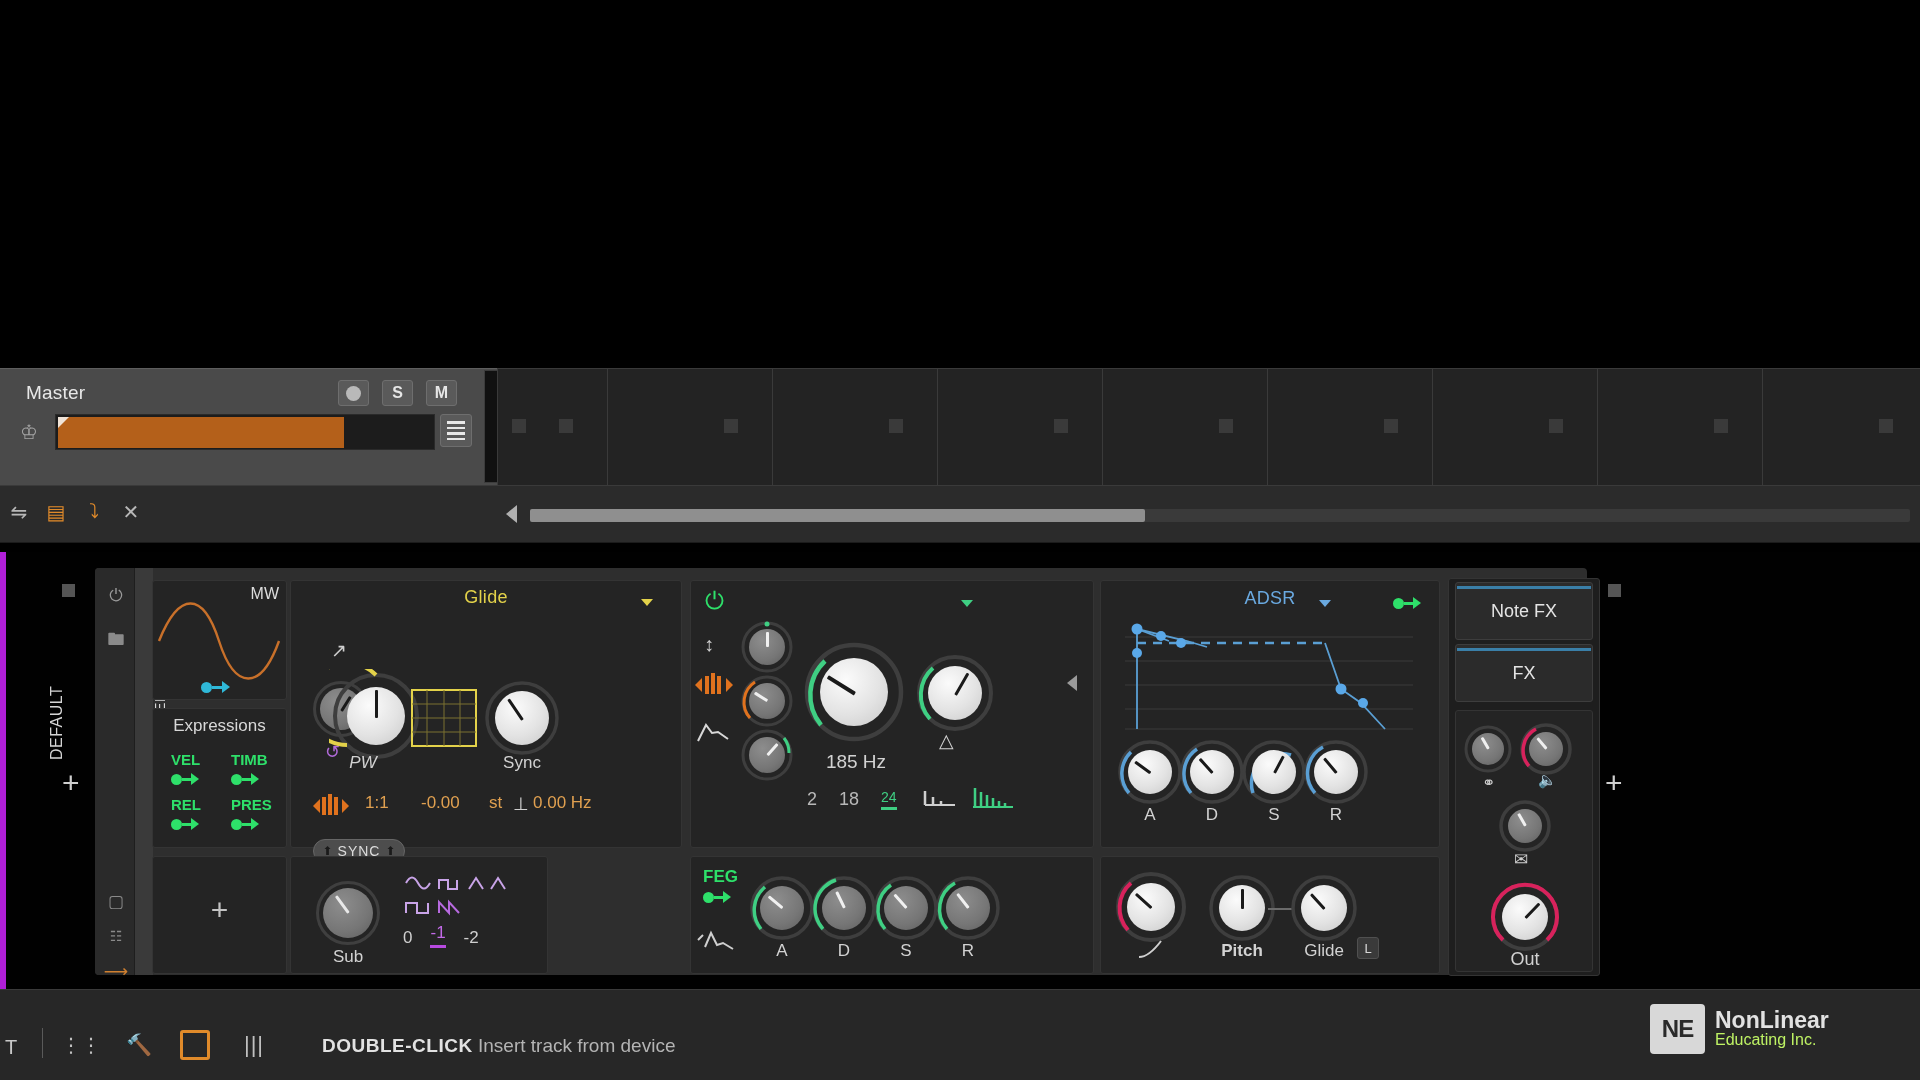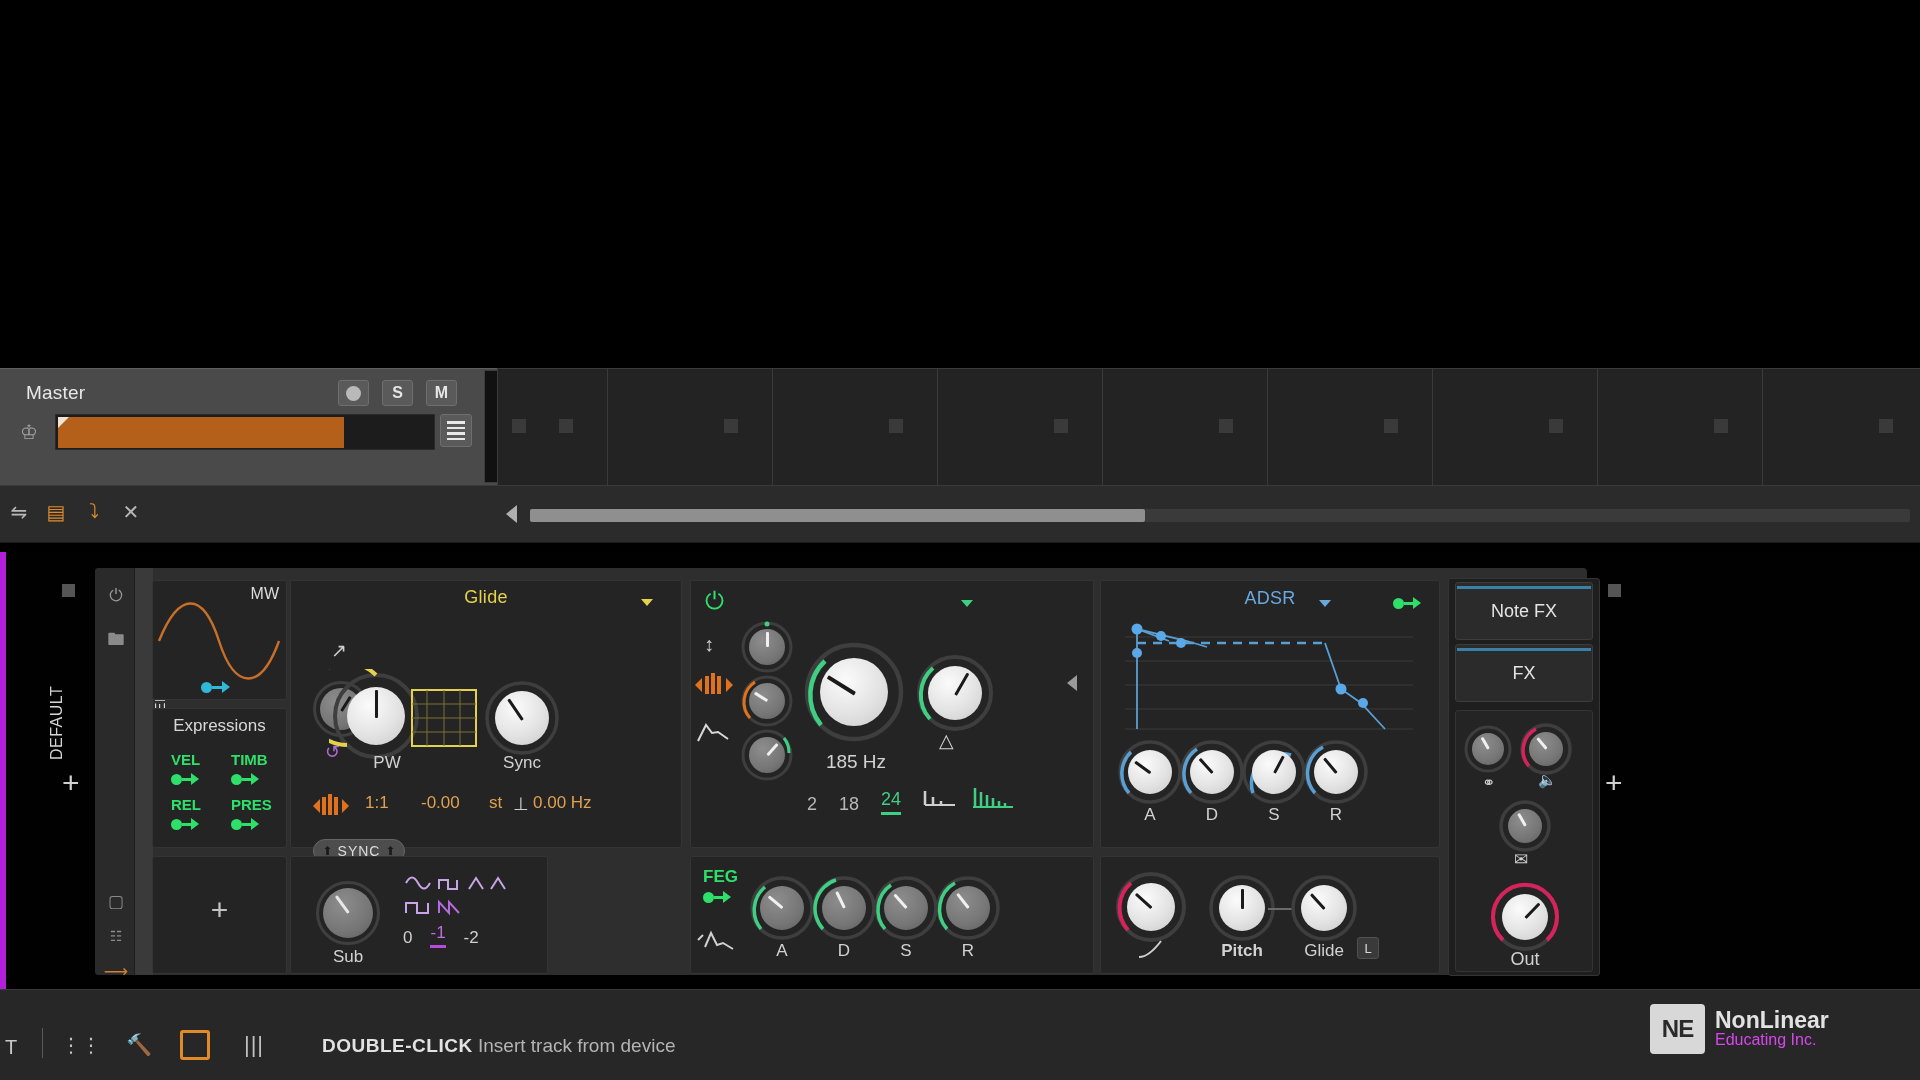--- a/index.html
+++ b/index.html
@@ -72,21 +72,21 @@
   .mod-arrow .shaft { width:9px; height:3px; background:#2ee06a;}
   .mod-arrow .head { width:0;height:0; border-top:6px solid transparent; border-bottom:6px solid transparent; border-left:8px solid #2ee06a;}
 
   .status-bar { position:absolute; left:0; top:989px; width:1920px; height:91px; background:#272727; border-top:1px solid #3a3a3a;}
   .sb-item { position:absolute; display:flex; align-items:center; justify-content:center;}
 
   .nle-badge { position:absolute; right:30px; top:1001px; width:240px; height:55px; display:flex; align-items:center; gap:10px;}
   .nle-box { width:55px; height:50px; background:#d8d8d8; border-radius:4px; display:flex; align-items:center; justify-content:center;
              color:#2a2a2a; font-weight:bold; font-size:24px; letter-spacing:-1px;}
   .nle-txt1 { color:#e2e2e2; font-size:23px; font-weight:bold; line-height:1.05;}
-  .nle-txt2 { color:#d946ef; font-size:16px; line-height:1.05;}
+  .nle-txt2 { color:#bef264; font-size:16px; line-height:1.05;}
 
   .cursor { position:absolute; left:790px; top:200px; width:0; height:0; pointer-events:none;}
 </style>
 </head>
 <body>
 
 <div id="root">
 
   <div class="arranger-blank"></div>
 
@@ -226,21 +226,21 @@
     </div>
     <div style="position:absolute; left:34px; top:160px; color:#b06ad8; font-size:18px;">↺</div>
 
     <svg width="94" height="94" style="position:absolute; left:38px; top:88px;">
       <circle cx="47" cy="47" r="41" stroke="#3e3e3e" stroke-width="4" fill="none"></circle>
       <path d="M 18 76 A 41 41 0 1 1 47 6" stroke="#e3d24a" stroke-width="4" fill="none"></path>
     </svg>
     <div class="knob" style="left:56px; top:106px; width:58px; height:58px;">
       <span class="ptr" style="left:28px; top:3px; width:3px; height:28px; transform:rotate(0deg);"></span>
     </div>
-    <div class="klabel" style="left:56px; top:172px; width:80px;">PW</div>
+    <div class="klabel" style="left:32px; top:172px; width:80px;font-style:italic;">PW</div>
 
     <svg width="66" height="58" style="position:absolute; left:120px; top:108px;">
       <rect x="1" y="1" width="64" height="56" fill="none" stroke="#e3d24a" stroke-width="2"></rect>
       <line x1="1" y1="15" x2="65" y2="15" stroke="#7a7030" stroke-width="1"></line>
       <line x1="1" y1="29" x2="65" y2="29" stroke="#7a7030" stroke-width="1"></line>
       <line x1="1" y1="43" x2="65" y2="43" stroke="#7a7030" stroke-width="1"></line>
       <line x1="16" y1="1" x2="16" y2="57" stroke="#7a7030" stroke-width="1"></line>
       <line x1="33" y1="1" x2="33" y2="57" stroke="#7a7030" stroke-width="1"></line>
       <line x1="49" y1="1" x2="49" y2="57" stroke="#7a7030" stroke-width="1"></line>
     </svg>
@@ -355,21 +355,21 @@
       <span class="ptr" style="left:26px; top:4px; width:3px; height:25px; transform:rotate(30deg);"></span>
     </div>
     <div style="position:absolute; left:248px; top:148px; color:#cfcfcf; font-size:19px;">△</div>
 
     <div style="position:absolute; right:16px; top:94px; width:0;height:0; border-top:8px solid transparent;
                 border-bottom:8px solid transparent; border-right:10px solid #9a9a9a;"></div>
 
     <div style="position:absolute; left:0; top:208px; width:100%; display:flex; align-items:flex-end; gap:22px; padding-left:116px;">
       <span style="color:#b8b8b8; font-size:18px;">2</span>
       <span style="color:#b8b8b8; font-size:18px;">18</span>
-      <span style="color:#3fcf83; font-size:18px; border-bottom:3px solid #3fcf83; padding-bottom:2px;">24</span>
+      <span style="color:#3fcf83; font-size:14px; border-bottom:3px solid #3fcf83; padding-bottom:2px;">24</span>
     </div>
     <svg width="34" height="22" style="position:absolute; left:232px; top:206px;">
       <path d="M2 4 v14 M10 10 v8 M18 14 v4 M26 17 v1" stroke="#cfcfcf" stroke-width="2.5"></path>
       <path d="M2 18 h30" stroke="#cfcfcf" stroke-width="2"></path>
     </svg>
     <svg width="42" height="24" style="position:absolute; left:282px; top:204px;">
       <path d="M2 3 v18 M8 7 v14 M14 10 v11 M20 13 v8 M26 16 v5 M32 18 v3" stroke="#3fcf83" stroke-width="2.5"></path>
       <path d="M0 22 h40" stroke="#3fcf83" stroke-width="2"></path>
     </svg>
   </div>

